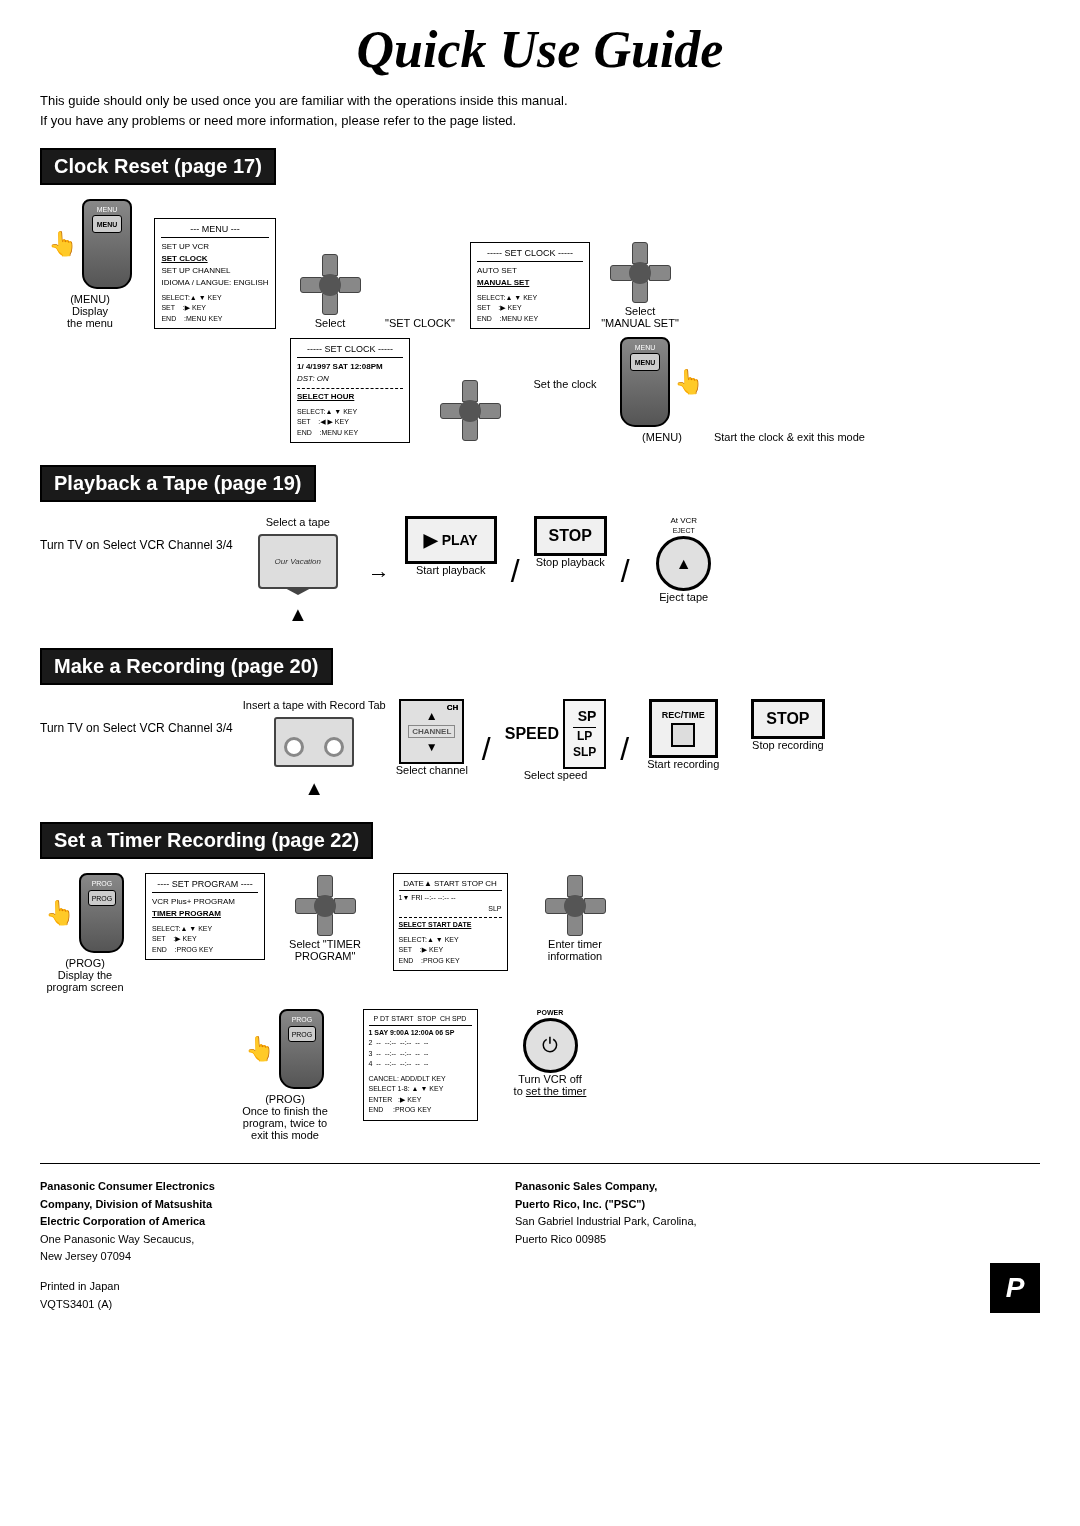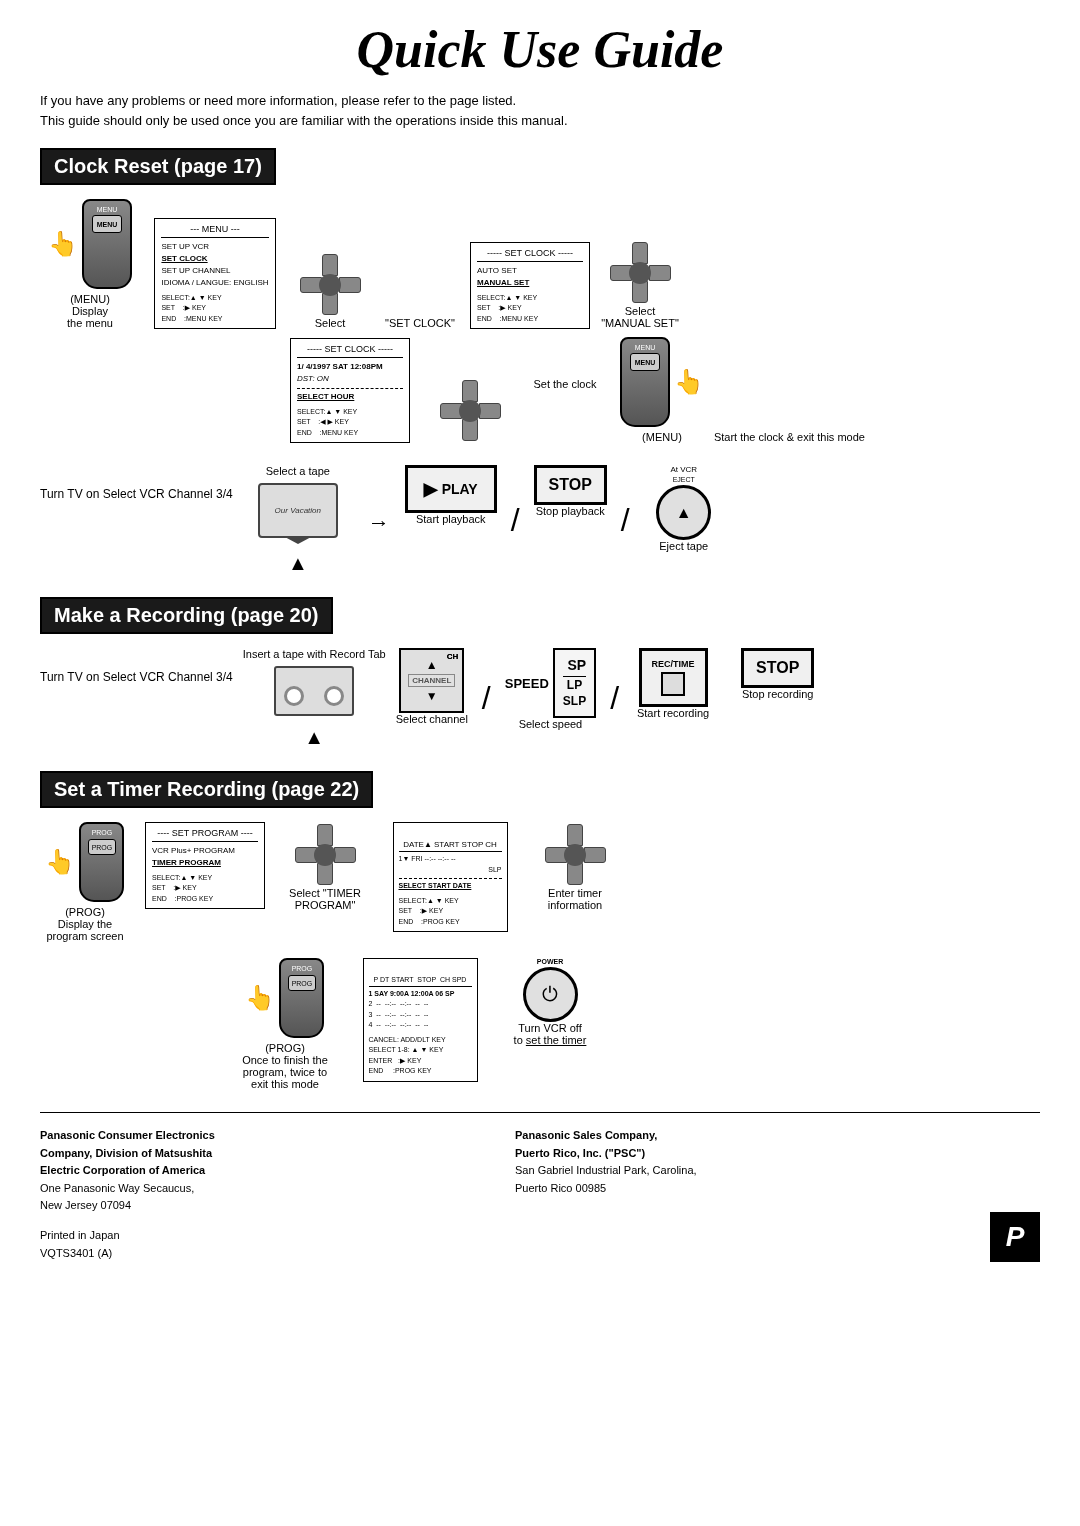--- a/index.html
+++ b/index.html
@@ -241,21 +241,20 @@
       background: #fff;
       text-align: left;
       line-height: 1.5;
       min-width: 115px;
     }
     .timer-box .timer-title {
       text-align: center;
       font-size: 8px;
       border-bottom: 1px solid #000;
       margin-bottom: 2px;
-      margin-top: 12px;
     }
     .power-btn {
       width: 55px;
       height: 55px;
       border-radius: 50%;
       border: 3px solid #000;
       background: #e0e0e0;
       display: flex;
       align-items: center;
       justify-content: center;
@@ -265,22 +264,22 @@
 
     
     .underline { text-decoration: underline; }
   </style>
 </head>
 <body>
 
 <h1 class="title">Quick Use Guide</h1>
 
 <div class="intro">
+  <div>This guide should only be used once you are familiar with the operations inside this manual.</div>
   <div>If you have any problems or need more information, please refer to the page listed.</div>
-  <div>This guide should only be used once you are familiar with the operations inside this manual.</div>
 </div>
 
 <div class="section clock-section">
   <div class="section-header">Clock Reset (page 17)</div>
 
   <div class="steps-row" style="align-items:flex-end; margin-bottom:8px;">
 
     <div class="step" style="min-width:100px;">
       <div style="display:flex; flex-direction:column; align-items:center;">
 
@@ -399,20 +398,21 @@
     <div class="step" style="min-width:110px;">
       <div style="height:65px; display:flex; align-items:flex-end;">
         <div style="font-size:11px; text-align:center;">Start the clock &amp;
 exit this mode</div>
       </div>
     </div>
   </div>
 </div>
 
 <div class="section">
+  <div class="section-header">Playback a Tape (page 19)</div>
 
   <div class="steps-row" style="align-items:flex-start;">
 
     <div class="left-labels">
       <div>Turn TV on
 Select VCR
 Channel 3/4</div>
     </div>
 
     <div class="step" style="min-width:110px;">
@@ -487,21 +487,21 @@
           <div style="font-size:12px; font-weight:bold;">▼</div>
         </div>
       </div>
       <div class="step-label">Select channel</div>
     </div>
 
     <div class="divider-slash">/</div>
 
     <div class="step" style="min-width:90px;">
       <div style="display:flex; align-items:center; gap:4px;">
-        <div style="font-size:13px; font-weight:bold;">SPEED</div>
+        <div style="font-size:16px; font-weight:bold;">SPEED</div>
         <div class="speed-box">
           <div style="font-size:14px; font-weight:bold; border-bottom:1px solid #000;text-align:right;">SP</div>
           <div style="font-size:12px;">LP</div>
           <div style="font-size:12px;">SLP</div>
         </div>
       </div>
       <div class="step-label">Select speed</div>
     </div>
 
     <div class="divider-slash">/</div>

